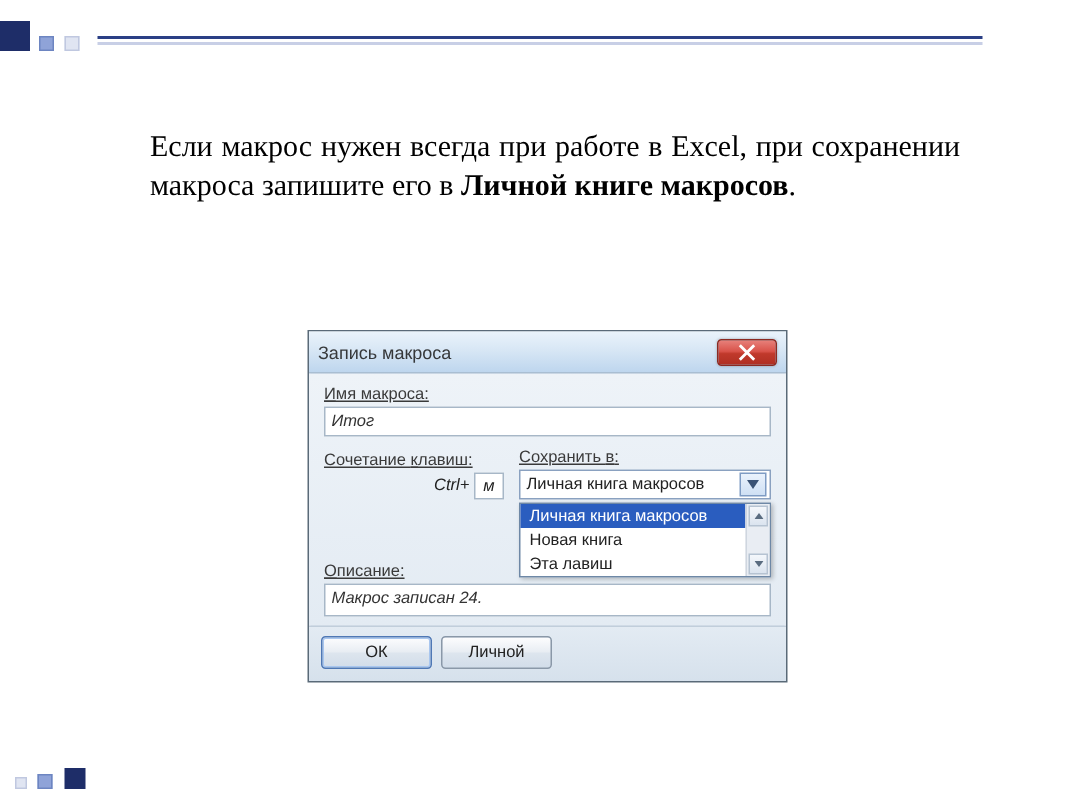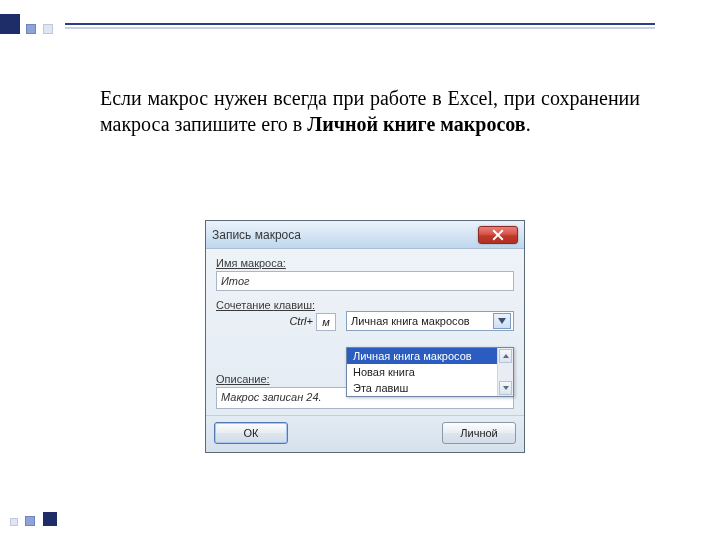--- a/index.html
+++ b/index.html
@@ -136,21 +136,21 @@
     display:flex; flex-direction:column; justify-content:space-between;
   }
   .scroll .sbtn {
     height:14px; background:linear-gradient(#f4f7fb,#dbe4ef);
     border:1px solid #b6c3d2; margin:1px;
     display:flex; align-items:center; justify-content:center;
   }
   .desc-row { margin-top: 42px; }
   .btnbar {
     padding: 6px 8px 8px;
-    display:flex; justify-content:space-between; gap:6px;
+    display:flex; justify-content:flex-start; gap:6px;
     background:linear-gradient(#e3ebf3,#d6e1ec);
     border-top:1px solid #c1cedb;
   }
   .btn {
     min-width: 74px; height:22px;
     border:1px solid #8a98a8; border-radius:3px;
     background: linear-gradient(#fdfdfe,#e8edf3 48%, #dde5ee 52%, #d2dde9);
     font-size:11px; color:#222;
     display:flex;align-items:center;justify-content:center;
     padding: 0 10px;
@@ -208,20 +208,23 @@
             Сочетание <span class="hot">к</span>лавиш:
           </label>
           <div class="shortcut-line" style="text-align:right;">
             <span class="ctrl">Ctrl+</span>
             <span class="keybox">
               <span>м</span>
             </span>
           </div>
         </div>
         <div class="col-save">
+          <label class="lbl">
+            Сохранить <span class="hot">в</span>:
+          </label>
           <div class="combo">
             <span class="txt">Личная книга макросов</span>
             <span class="dd">
               <svg width="8" height="6" viewBox="0 0 8 6">
                 <path d="M0 0 L8 0 L4 6 Z" fill="#3a5274"></path>
               </svg>
             </span>
           </div>
           <div class="dropdown-panel">
             <div class="opts">

